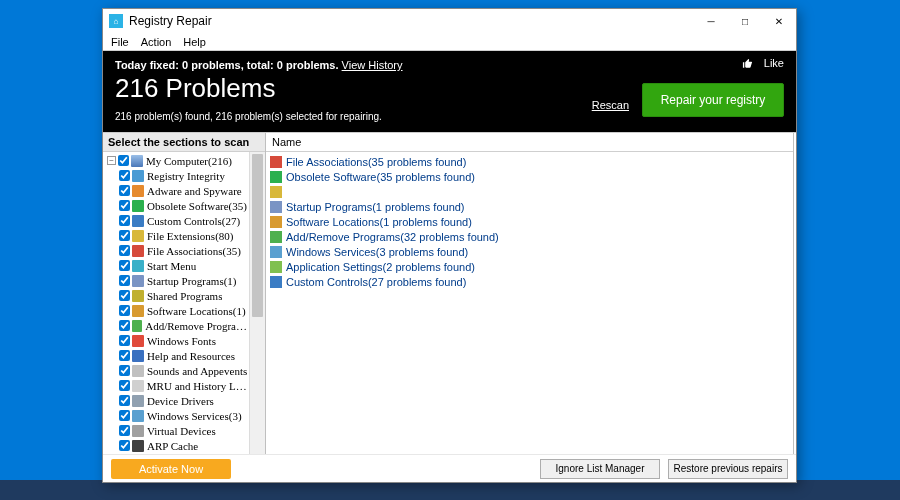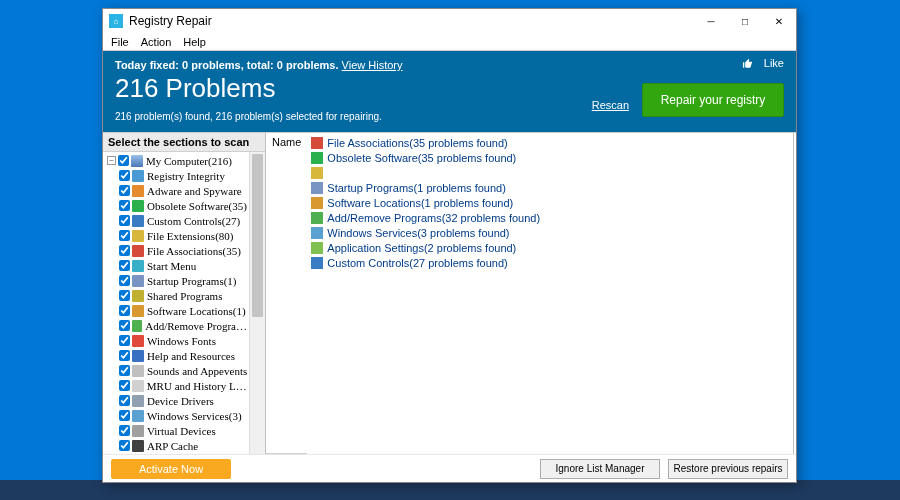--- a/index.html
+++ b/index.html
@@ -43,21 +43,21 @@
     font-size: 10px; color:#000; cursor: default;
   }
   
   .menubar {
     height: 18px; display:flex; align-items:center; gap:12px;
     padding:0 8px; font-size:11px; color:#000;
     border-bottom: 1px solid #d0d0d0;
   }
   
   .header {
-    background: #0369a1;
+    background: #000000;
     color:#fff; padding: 8px 12px 10px 12px;
     position: relative;
   }
   .header .fixedline { font-size:11px; margin-bottom:2px; }
   .header .fixedline b { font-weight:bold; }
   .header .history { text-decoration: underline; cursor:pointer; }
   .header .problems-big {
     font-size: 26px; line-height: 30px; font-weight: 400; margin-top:0;
   }
   .header .problems-sub { font-size: 10px; margin-top:8px; }
@@ -134,21 +134,21 @@
   .ic.sound{background:#c0c0c0;}
   .ic.mru{background:#d0d0d0;}
   .ic.driver{background:#90a0b0;}
   .ic.svc{background:#5aa0d0;}
   .ic.virt{background:#a0a0a0;}
   .ic.arp{background:#404040;}
   .ic.mui{background:#e05050;}
   .ic.appset{background:#80c050;}
   .tree-row .lbl { white-space:nowrap; overflow:hidden; text-overflow:ellipsis;font-family:Liberation Serif, serif; }
   
-  .results { flex:1; display:flex; border-right:1px solid #bfbfbf; margin-right:2px; }
+  .results { flex:1; display:flex; flex-direction:column; border-right:1px solid #bfbfbf; margin-right:2px; }
   .results-header {
     background:#fff; color:#000; border-bottom:1px solid #cfcfcf;
     font-size:11px; padding:3px 6px;
   }
   .results-list {
     flex:1; overflow:hidden; padding:2px 4px;
   }
   .result-row {
     display:flex; align-items:center; height:15px; font-size:11px;
     color:#003c8a;

